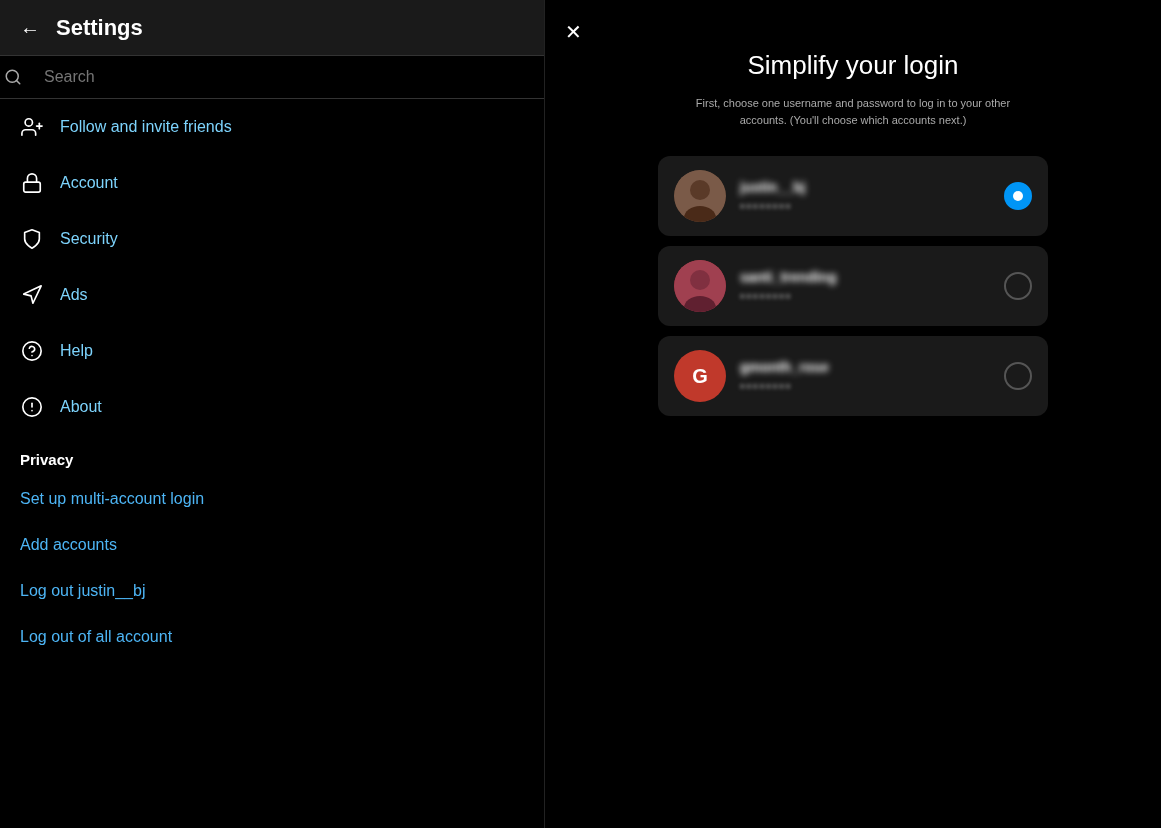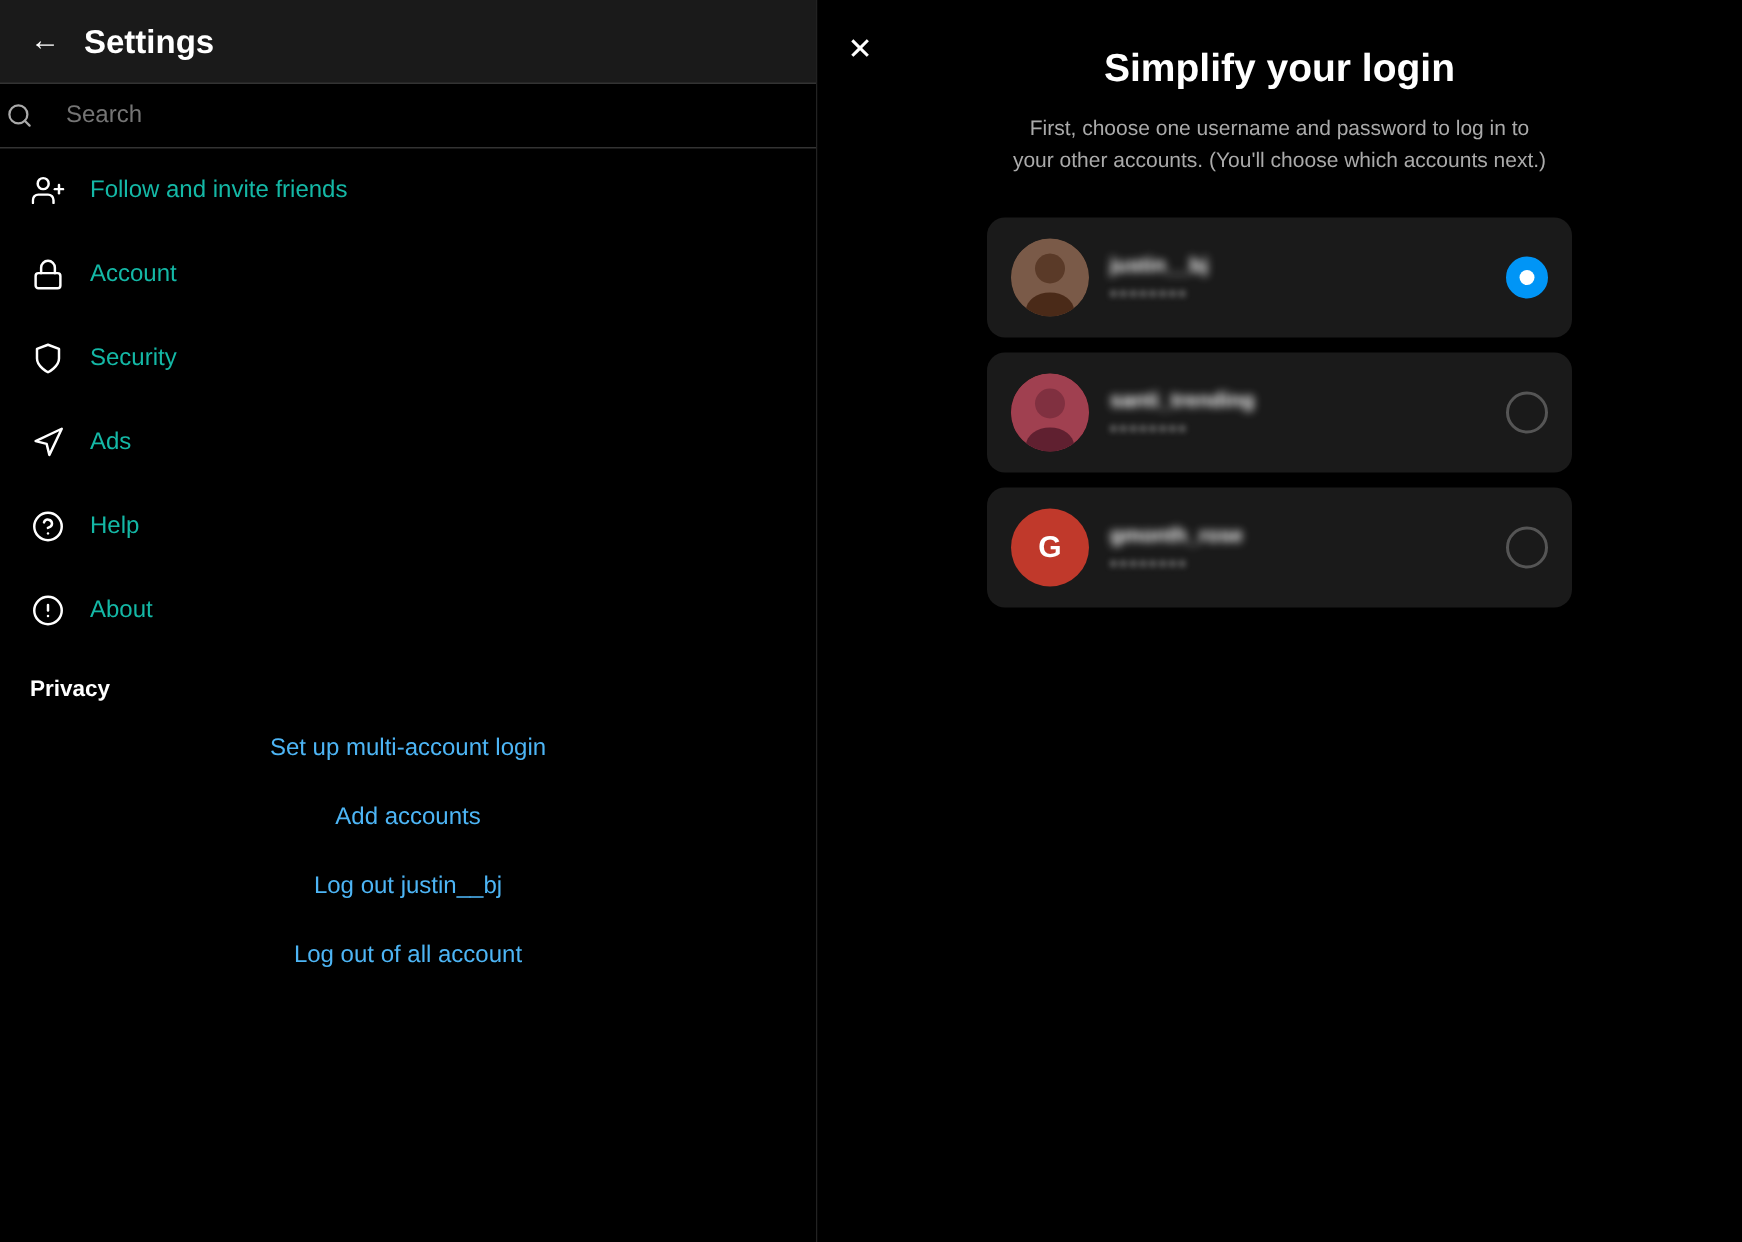--- a/index.html
+++ b/index.html
@@ -81,36 +81,35 @@
       width: 24px;
       height: 24px;
       display: flex;
       align-items: center;
       justify-content: center;
       flex-shrink: 0;
     }
 
     .menu-label {
       font-size: 16px;
-      color: #14b8a6;
+      color: #7dd3fc;
     }
 
     .section-label {
       padding: 16px 20px 8px;
       font-size: 15px;
       font-weight: 600;
       color: #fff;
     }
 
     .action-link {
       padding: 14px 20px;
       font-size: 16px;
       color: #4db5f5;
       cursor: pointer;
-      text-align: center;
     }
 
     
     .right-panel {
       flex: 1;
       background: #000;
       display: flex;
       flex-direction: column;
       align-items: center;
       padding: 30px 20px;
@@ -124,28 +123,29 @@
       color: #fff;
       font-size: 20px;
       cursor: pointer;
       background: none;
       border: none;
     }
 
     .panel-title {
       color: #fff;
       font-size: 26px;
-      font-weight: 700;
+      font-weight: 400;
       text-align: center;
+      margin-top: 20px;
       margin-bottom: 14px;
     }
 
     .panel-subtitle {
       color: #aaa;
-      font-size: 14px;
+      font-size: 11px;
       text-align: center;
       line-height: 1.5;
       max-width: 360px;
       margin-bottom: 28px;
     }
 
     .account-list {
       display: flex;
       flex-direction: column;
       gap: 10px;

